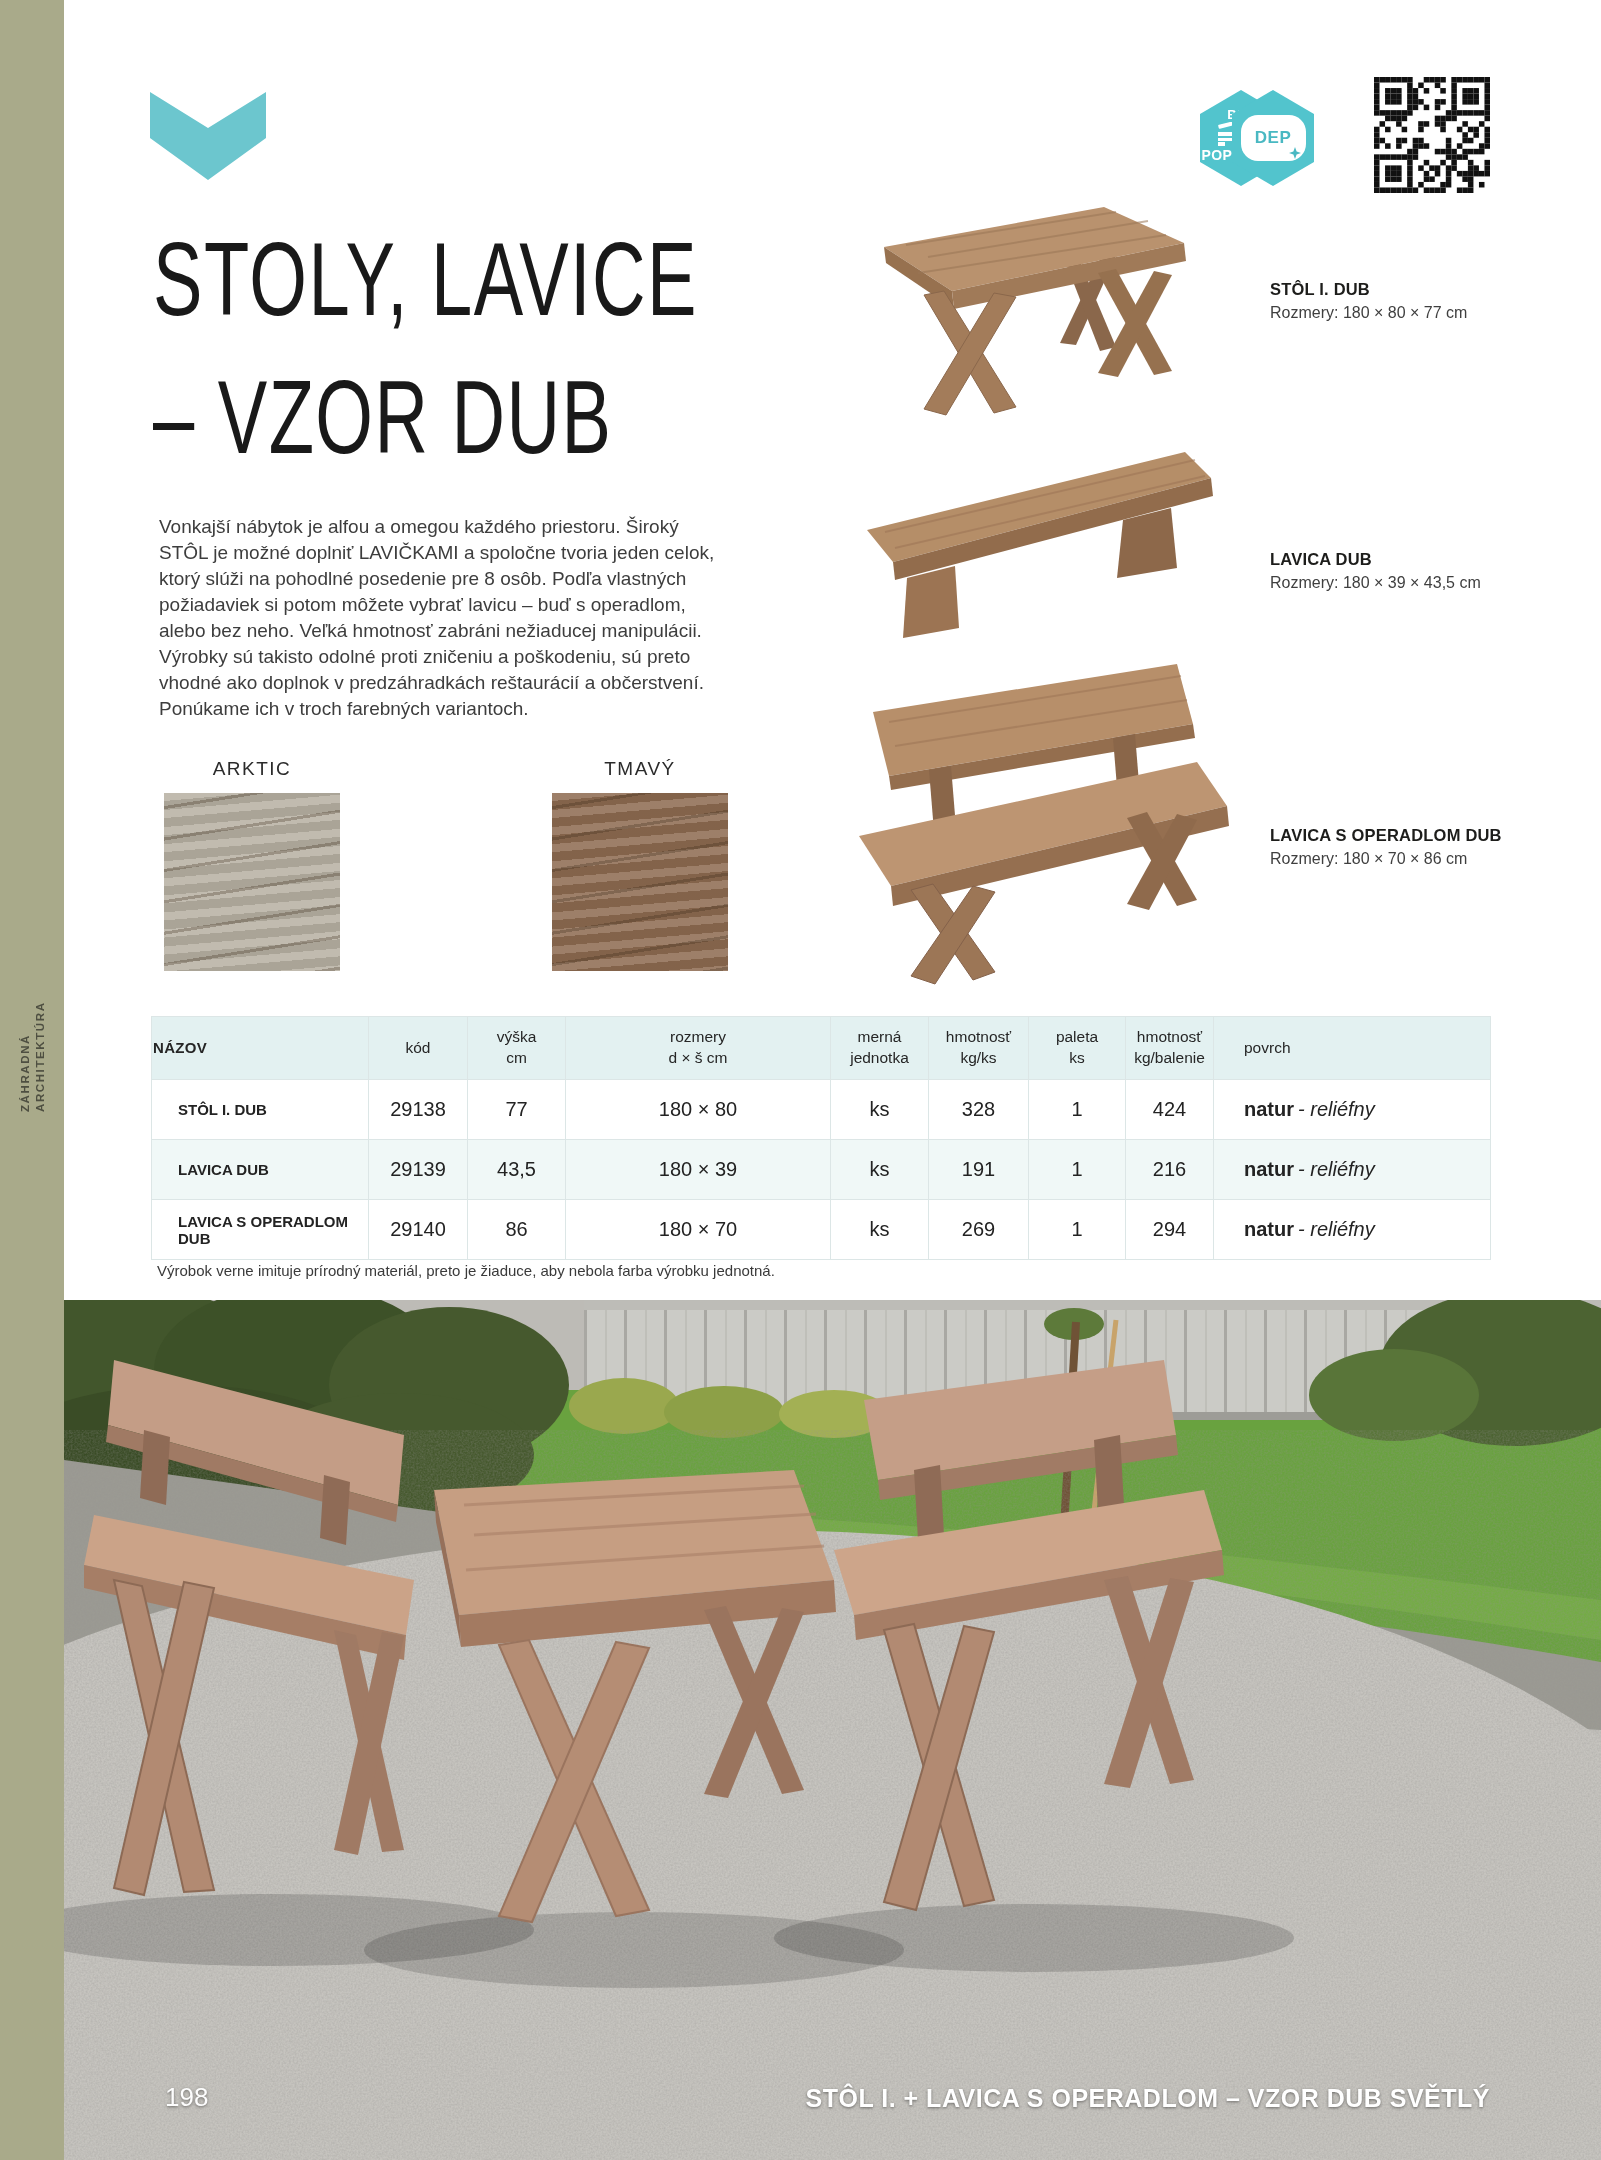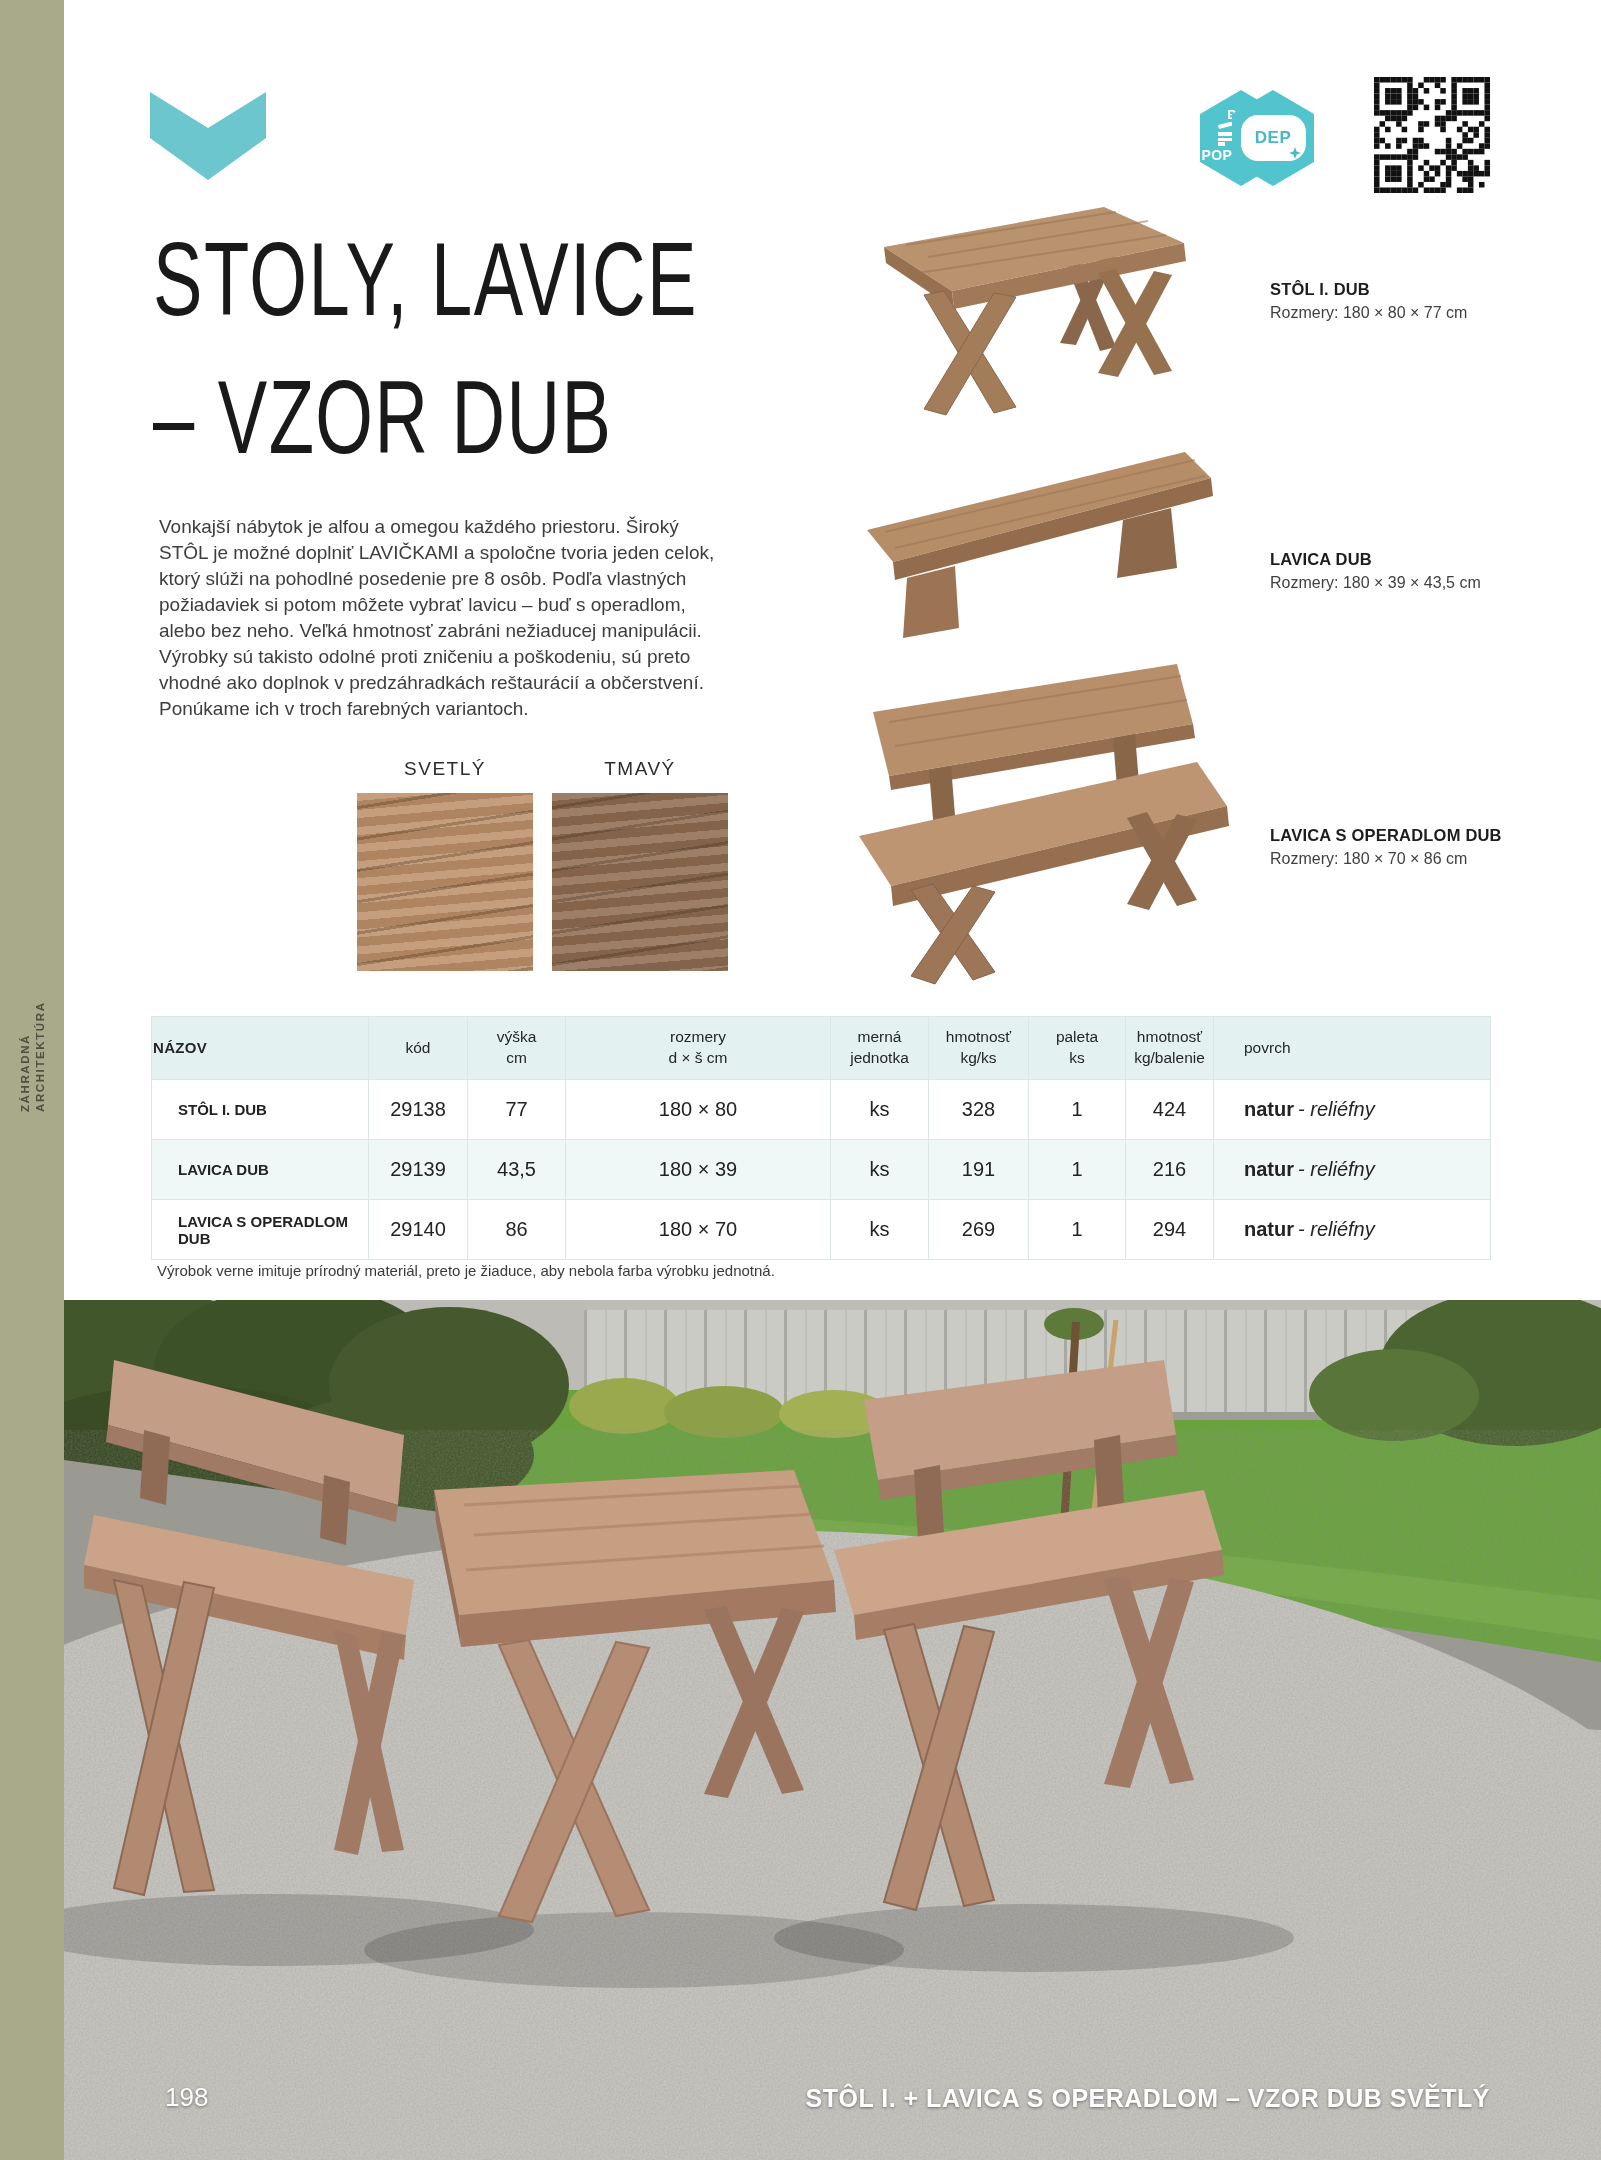--- a/index.html
+++ b/index.html
@@ -348,23 +348,23 @@
       <rect x="15" y="20" width="1" height="1" fill="#111"></rect>
       <rect x="16" y="20" width="1" height="1" fill="#111"></rect>
       <rect x="17" y="20" width="1" height="1" fill="#111"></rect>
     </svg>
 
   <div class="title-line" id="title1">STOLY, LAVICE</div>
   <div class="title-line" id="title2">– VZOR DUB</div>
 
   <div class="intro">Vonkajší nábytok je alfou a omegou každého priestoru. Široký STÔL je možné doplniť LAVIČKAMI a spoločne tvoria jeden celok, ktorý slúži na pohodlné posedenie pre 8 osôb. Podľa vlastných požiadaviek si potom môžete vybrať lavicu – buď s operadlom, alebo bez neho. Veľká hmotnosť zabráni nežiaducej manipulácii. Výrobky sú takisto odolné proti zničeniu a poškodeniu, sú preto vhodné ako doplnok v predzáhradkách reštaurácií a občerstvení. Ponúkame ich v troch farebných variantoch.</div>
 
-  <div class="variant" style="left:357px;">
-    <div class="vlabel">SVETLÝ</div>
-    <div class="swatch sw-svetly"></div>
+  <div class="variant" style="left:164px;">
+    <div class="vlabel">ARKTIC</div>
+    <div class="swatch sw-arktic"></div>
   </div>
   <div class="variant" style="left:552px;">
     <div class="vlabel">TMAVÝ</div>
     <div class="swatch sw-tmavy"></div>
   </div>
 
   <svg class="fig" style="left:866px;top:195px;" width="330" height="235" viewBox="0 0 330 235">
     <g fill="#8a674b">
       <polygon points="236,60 252,56 210,150 194,148"></polygon>
       <polygon points="196,58 212,62 250,152 234,156"></polygon>

